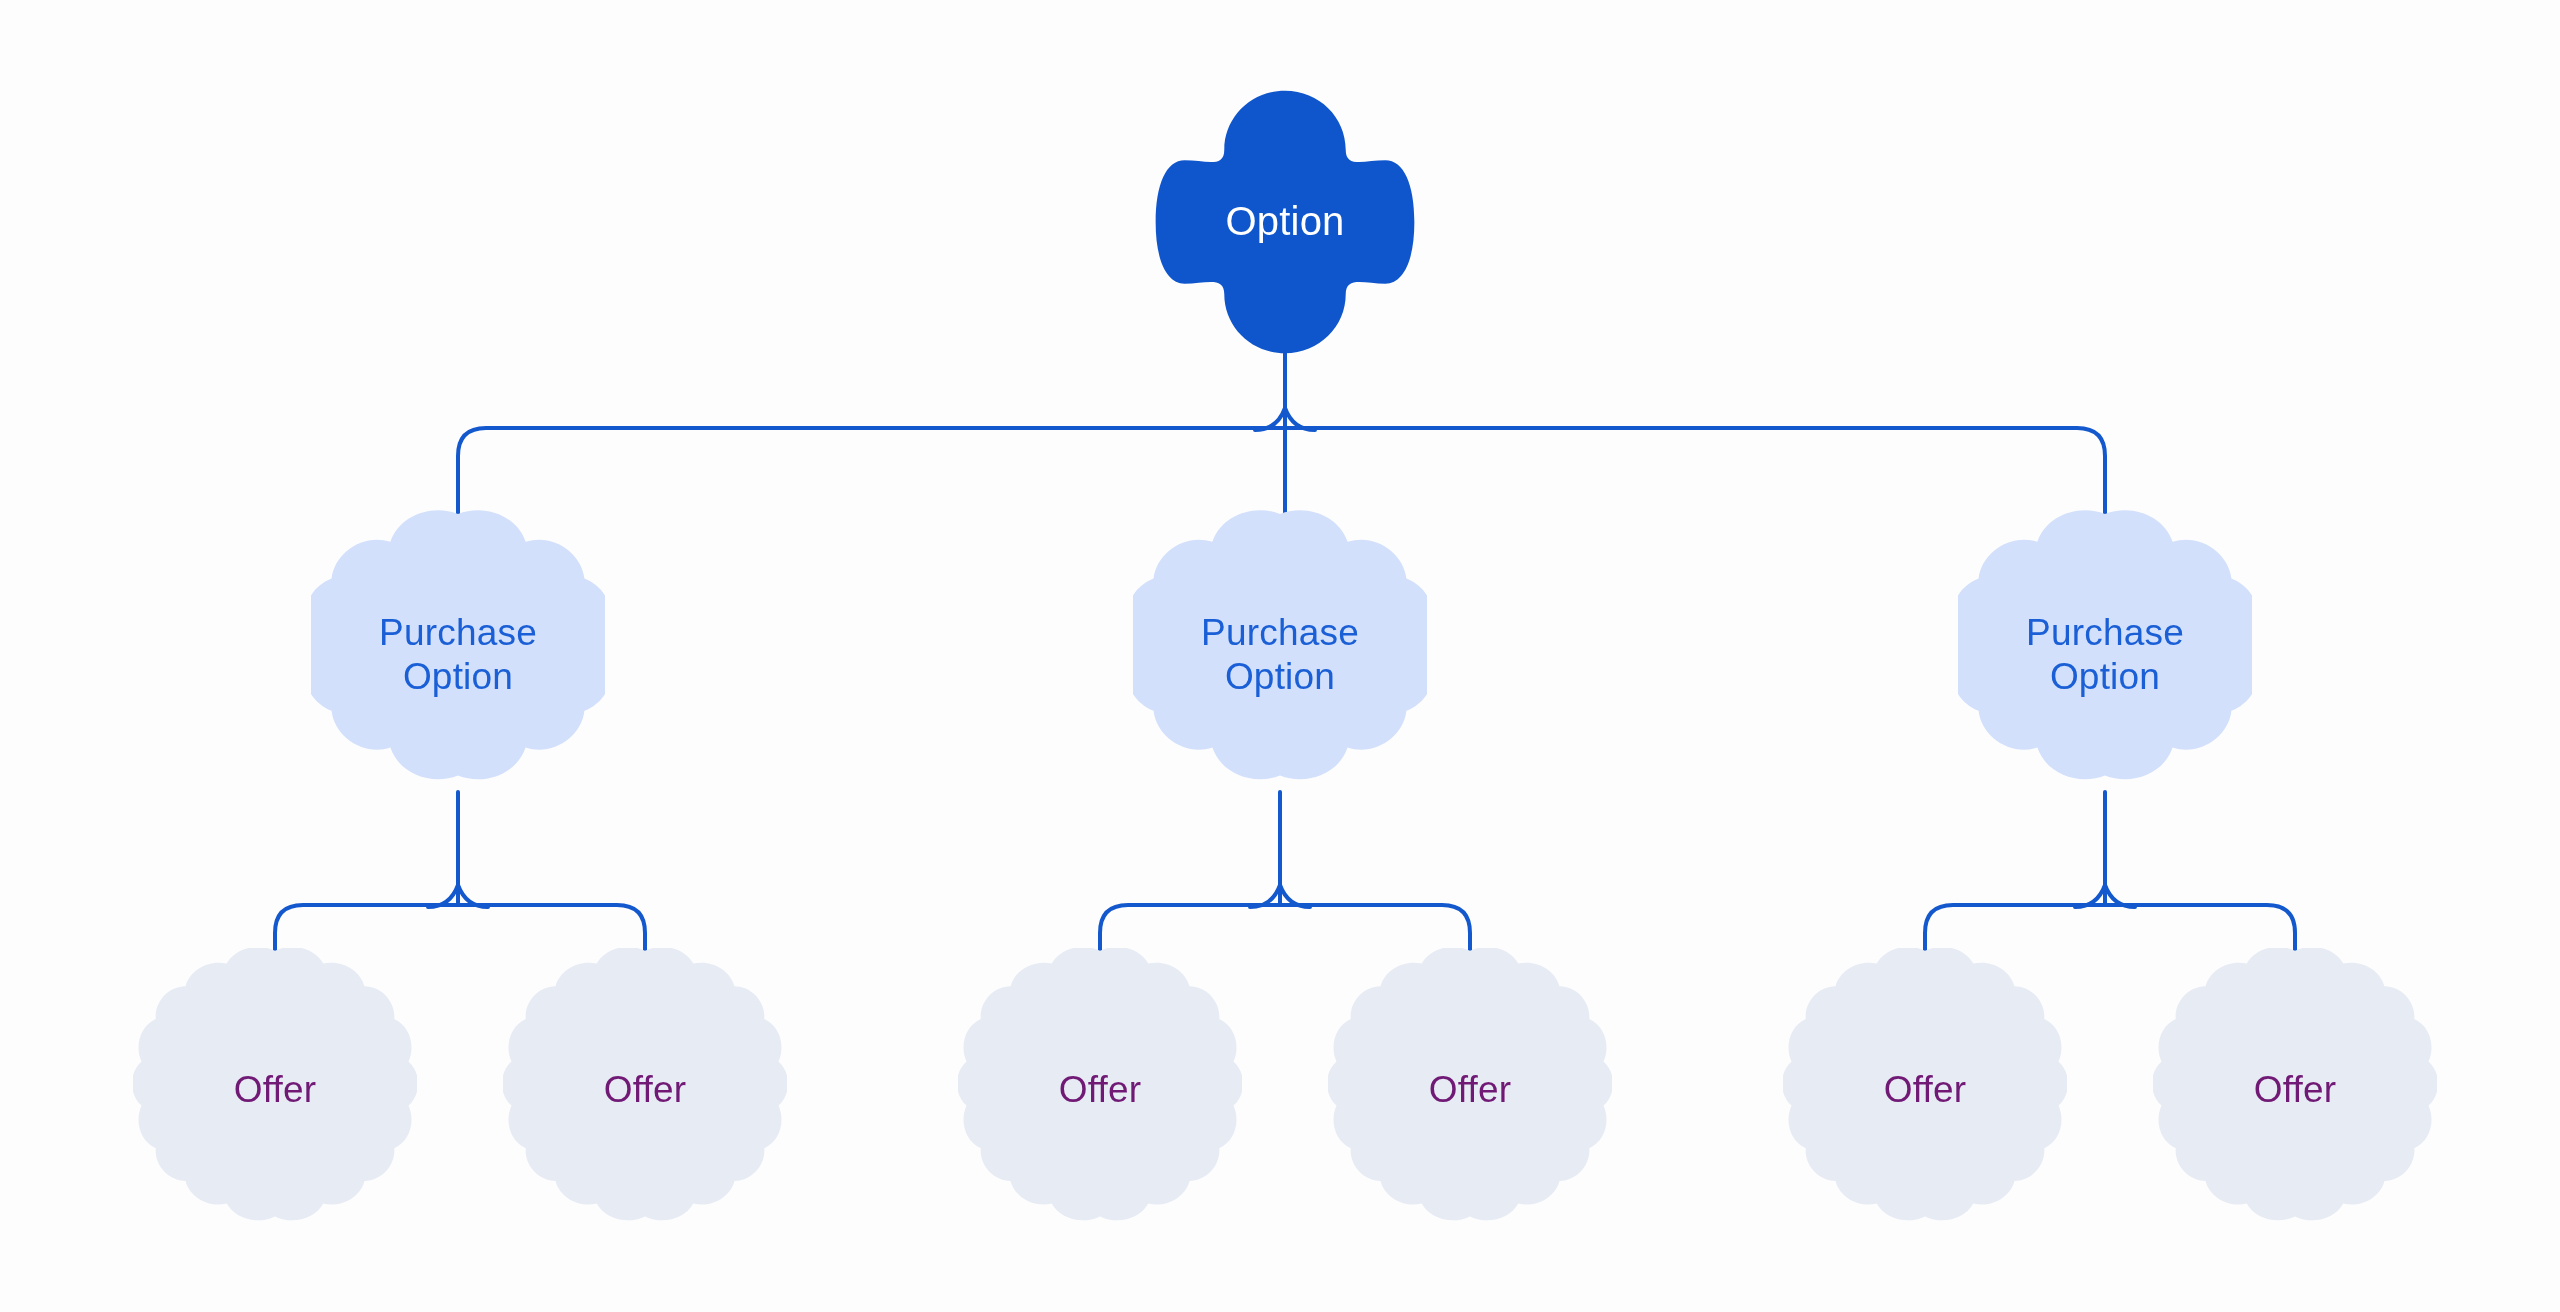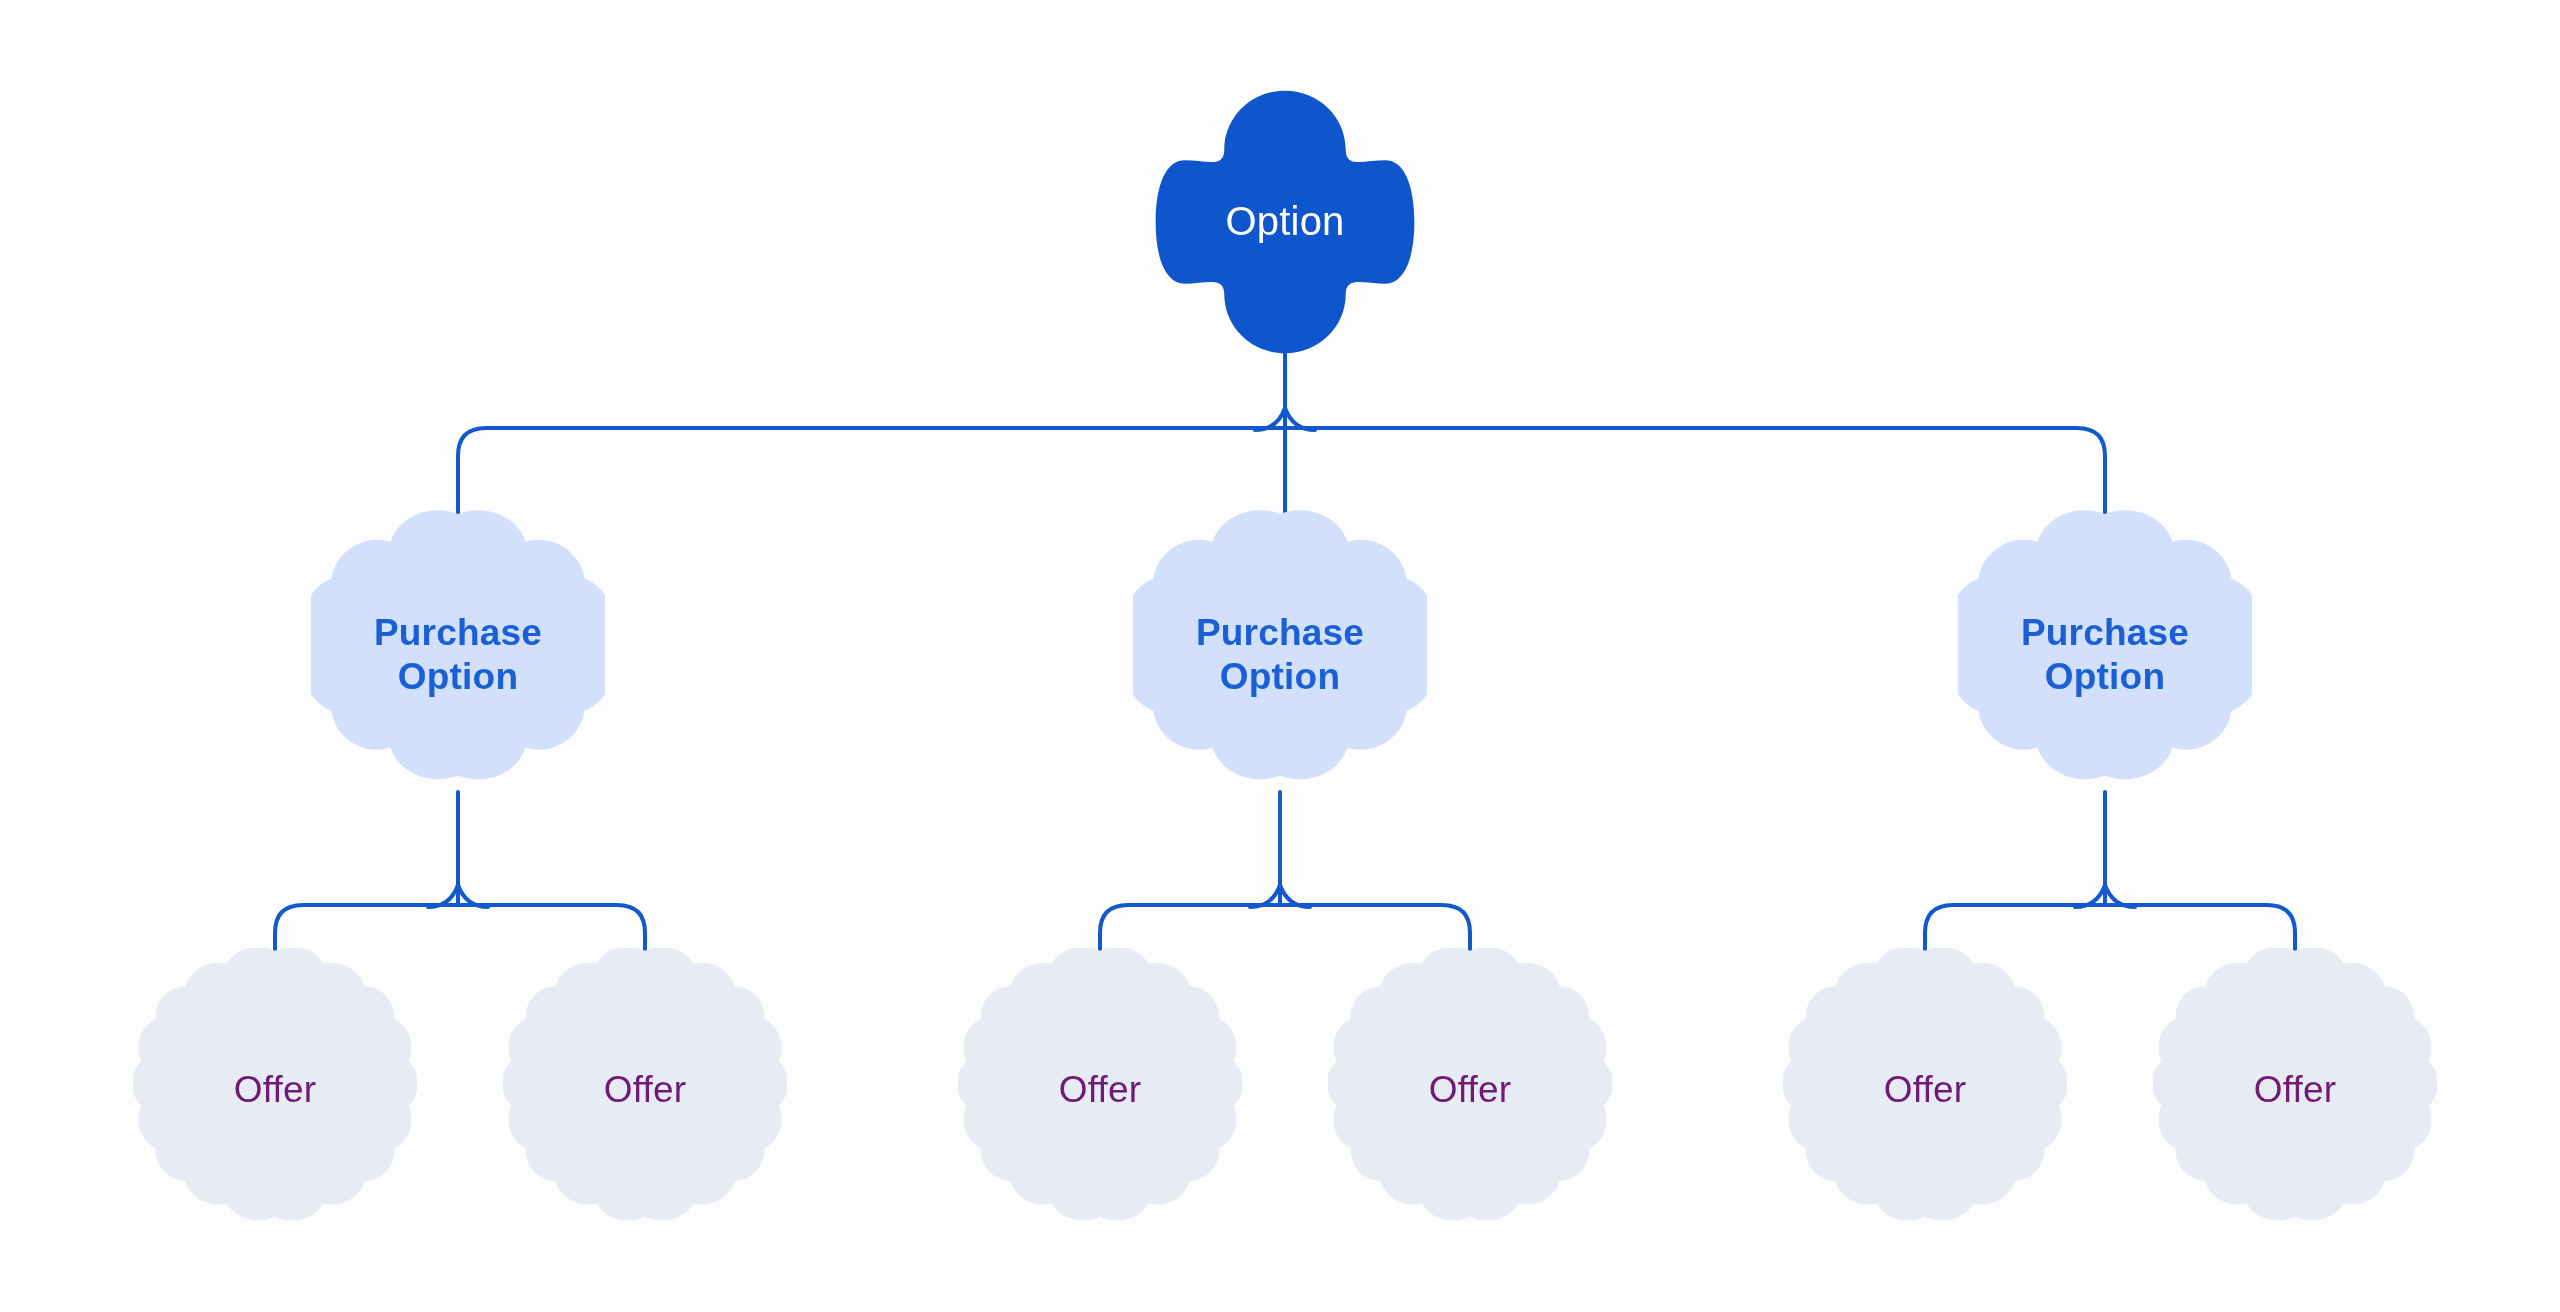--- a/index.html
+++ b/index.html
@@ -68,21 +68,21 @@
   }
   
   .node-l2 {
     width: 294px;
     height: 294px;
     top: 508px;
   }
   .node-l2 .label {
     color: #1a5fd6;
     font-size: 37px;
-    font-weight: 700;
+    font-weight: 400;
   }
   .node-l2.pos-0 { left: 311px; }
   .node-l2.pos-1 { left: 1133px; }
   .node-l2.pos-2 { left: 1958px; }
   
   .node-l3 {
     width: 284px;
     height: 284px;
     top: 948px;
   }

